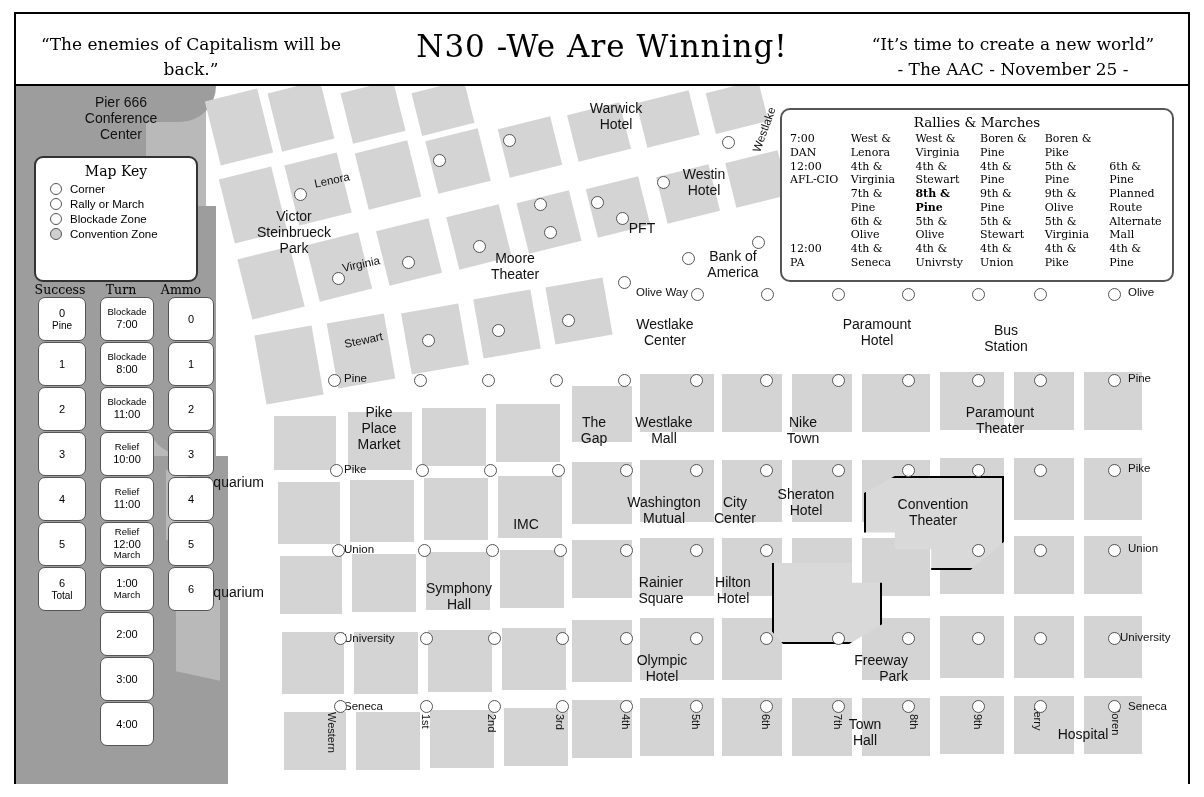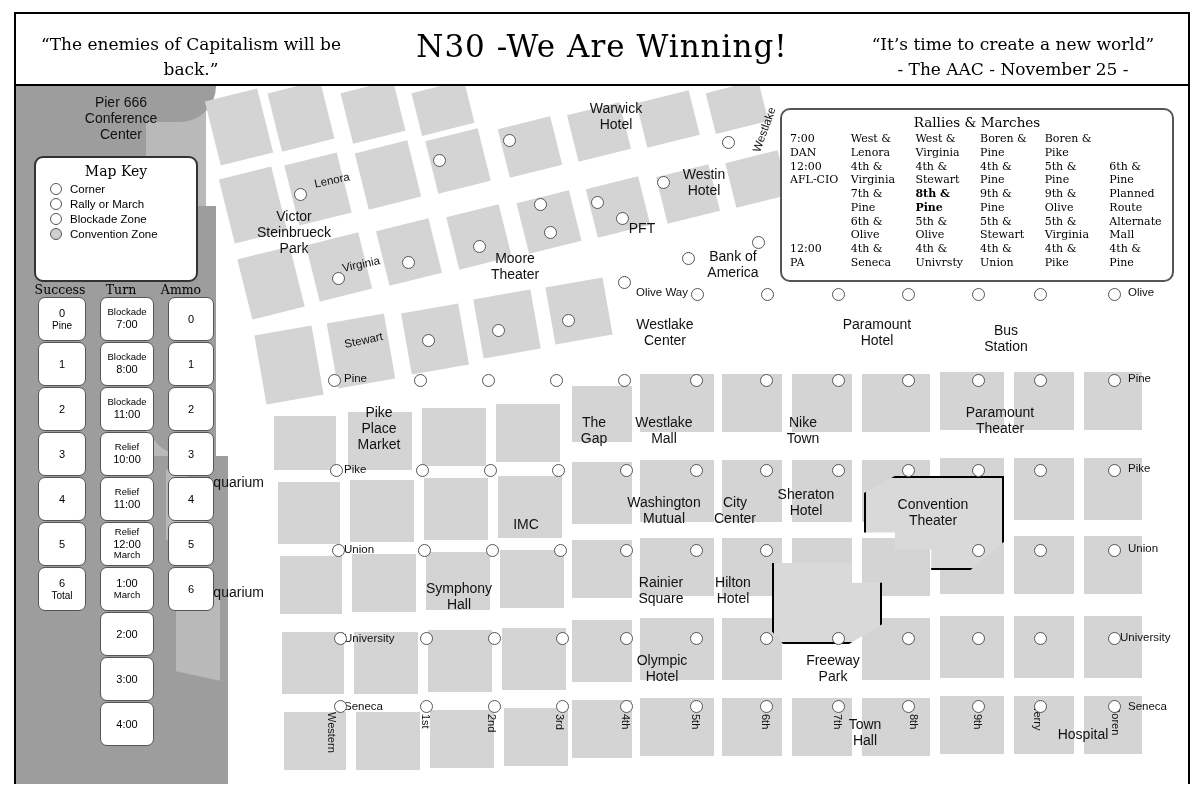--- a/index.html
+++ b/index.html
@@ -242,21 +242,21 @@
     <div class="bldg" style="left:862px;top:410px;width:110px;white-space:pre-line;">Convention
 Theater</div>
     <div class="bldg" style="left:404px;top:494px;width:78px;white-space:pre-line;">Symphony
 Hall</div>
     <div class="bldg" style="left:604px;top:488px;width:82px;white-space:pre-line;">Rainier
 Square</div>
     <div class="bldg" style="left:686px;top:488px;width:62px;white-space:pre-line;">Hilton
 Hotel</div>
     <div class="bldg" style="left:608px;top:566px;width:76px;white-space:pre-line;">Olympic
 Hotel</div>
-    <div class="bldg" style="left:780px;top:566px;width:74px;white-space:pre-line;">Freeway
+    <div class="bldg" style="left:818px;top:566px;width:74px;white-space:pre-line;text-align:right;">Freeway
 Park</div>
     <div class="bldg" style="left:818px;top:630px;width:62px;white-space:pre-line;">Town
 Hall</div>
     <div class="bldg" style="left:1036px;top:640px;width:62px;">Hospital</div>
 
     <div class="node" style="left:278px;top:102px;"></div>
     <div class="node" style="left:417px;top:68px;"></div>
     <div class="node" style="left:487px;top:48px;"></div>
     <div class="node" style="left:518px;top:112px;"></div>
     <div class="node" style="left:575px;top:110px;"></div>

